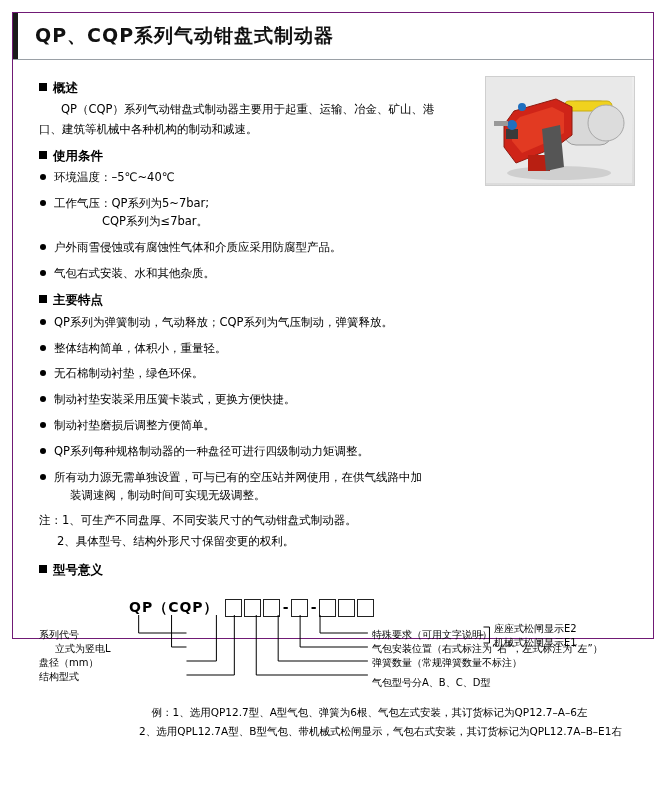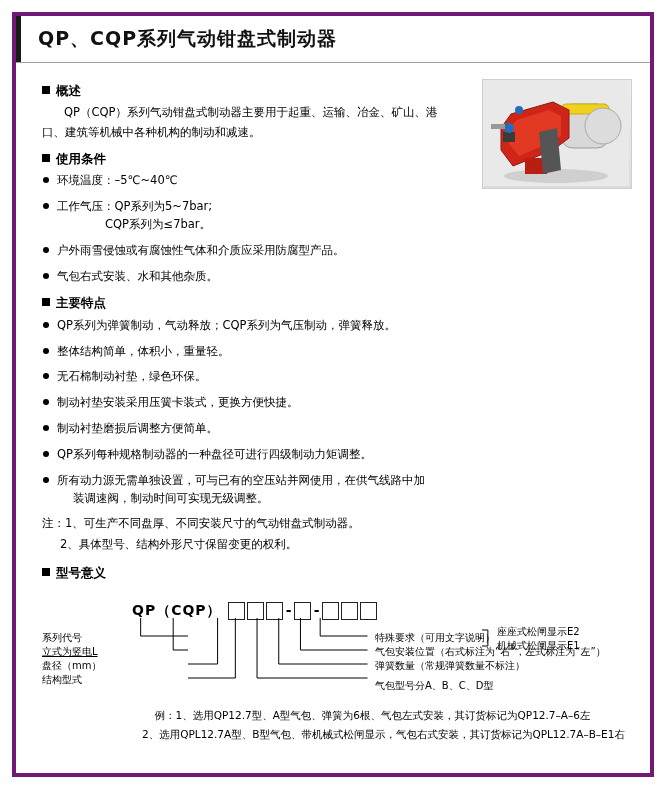--- a/index.html
+++ b/index.html
@@ -10,22 +10,22 @@
     -webkit-font-smoothing:antialiased;
   }
   .page{
     position:relative;
     width:666px;height:789px;
     box-sizing:border-box;
     padding:12px 12px 0 12px;
   }
   .frame{
     position:relative;
-    width:642px;height:765px;
-    border:4px solid #701a75;
+    width:642px;height:627px;
+    border:1px solid #701a75;
     box-sizing:border-box;
   }
   
   .title-band{
     position:relative;
     height:46px;
     border-bottom:1px solid #9aa0a6;
     display:flex;align-items:center;
   }
   .title-band:before{
@@ -263,21 +263,21 @@
           <path d="M282 28 L282 46 L330 46" stroke="#000" fill="none" stroke-width="1"></path>
           <path d="M262 28 L262 60 L330 60" stroke="#000" fill="none" stroke-width="1"></path>
           <path d="M240 28 L240 74 L330 74" stroke="#000" fill="none" stroke-width="1"></path>
           <path d="M218 28 L218 88 L330 88" stroke="#000" fill="none" stroke-width="1"></path>
 
           <path d="M446 40 L452 40 L452 56 L446 56" stroke="#000" fill="none" stroke-width="1"></path>
           <path d="M442 48 L446 48" stroke="#000" fill="none" stroke-width="1"></path>
         </svg>
 
         <div class="lbl r" style="left:0;top:40px;width:146px;">系列代号</div>
-        <div class="lbl r" style="left:0;top:54px;width:146px;text-decoration:underline;">立式为竖电L</div>
+        <div class="lbl r" style="left:16px;top:54px;width:146px;">立式为竖电L</div>
         <div class="lbl r" style="left:0;top:68px;width:146px;">盘径（mm）</div>
         <div class="lbl r" style="left:0;top:82px;width:146px;">结构型式</div>
 
         <div class="lbl" style="left:333px;top:40px;">特殊要求（可用文字说明）</div>
         <div class="lbl" style="left:333px;top:54px;">气包安装位置（右式标注为“右”，左式标注为“左”）</div>
         <div class="lbl" style="left:333px;top:68px;">弹簧数量（常规弹簧数量不标注）</div>
         <div class="lbl" style="left:333px;top:88px;">气包型号分A、B、C、D型</div>
 
         <div class="bracket" style="left:455px;top:36px;">座座式松闸显示E2</div>
         <div class="bracket" style="left:455px;top:50px;">机械式松闸显示E1</div>

